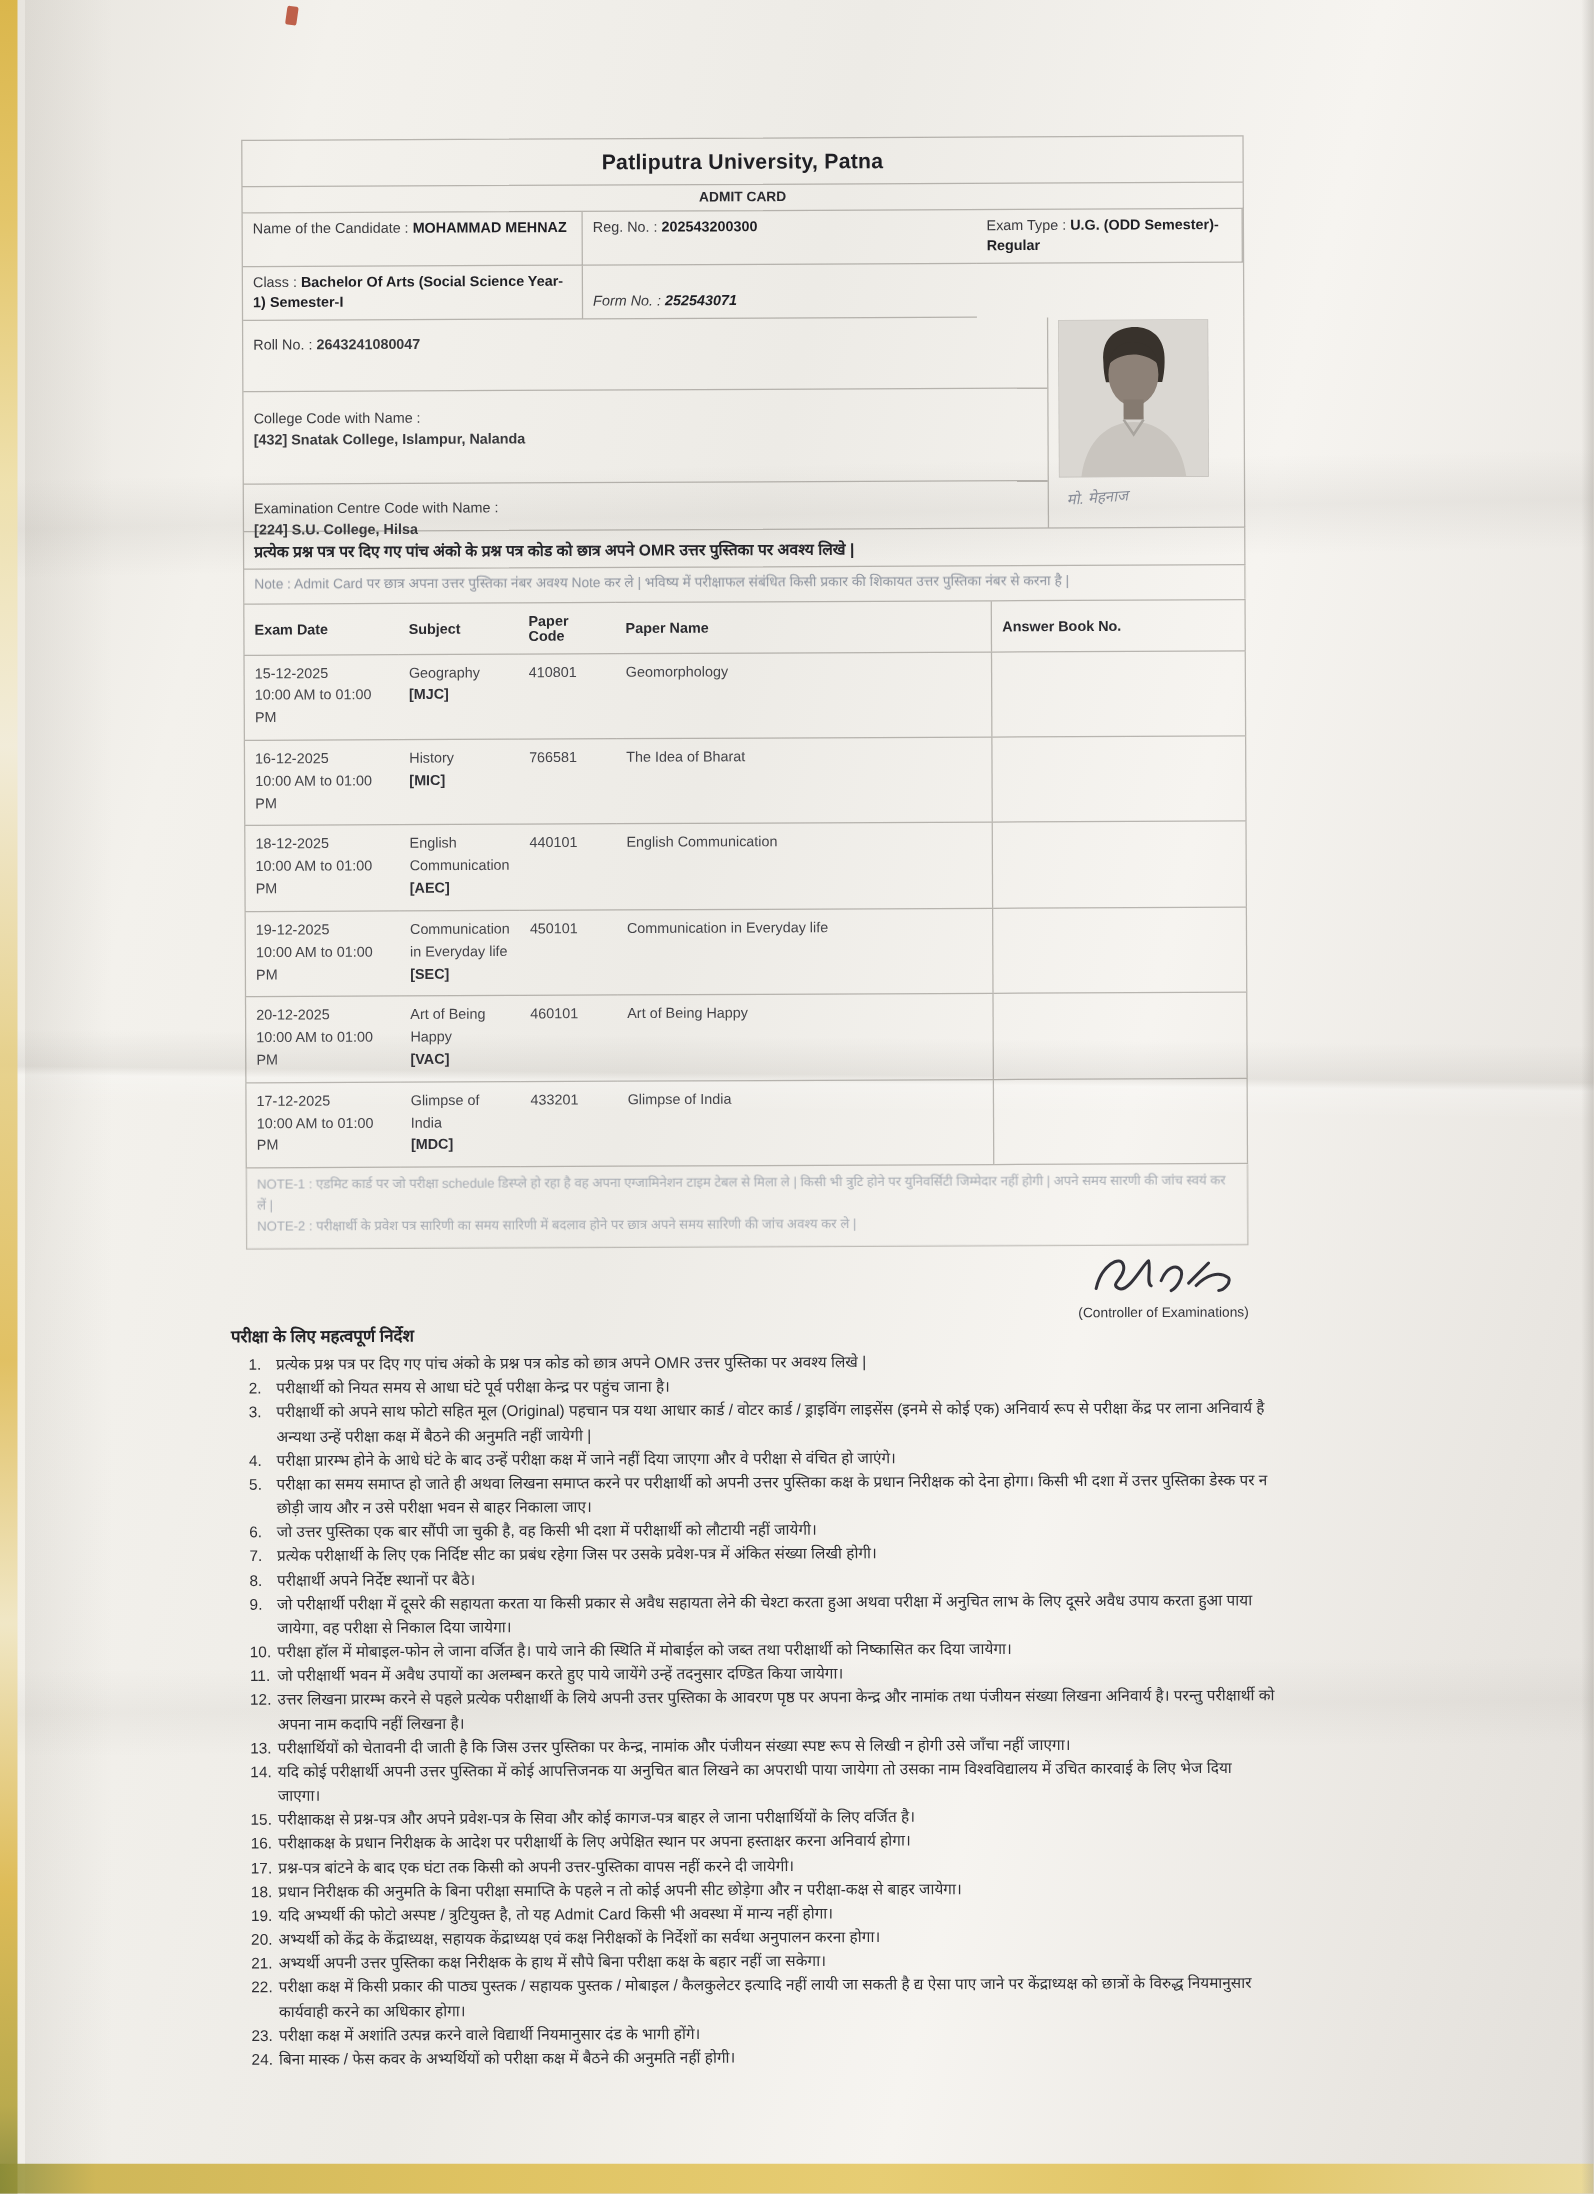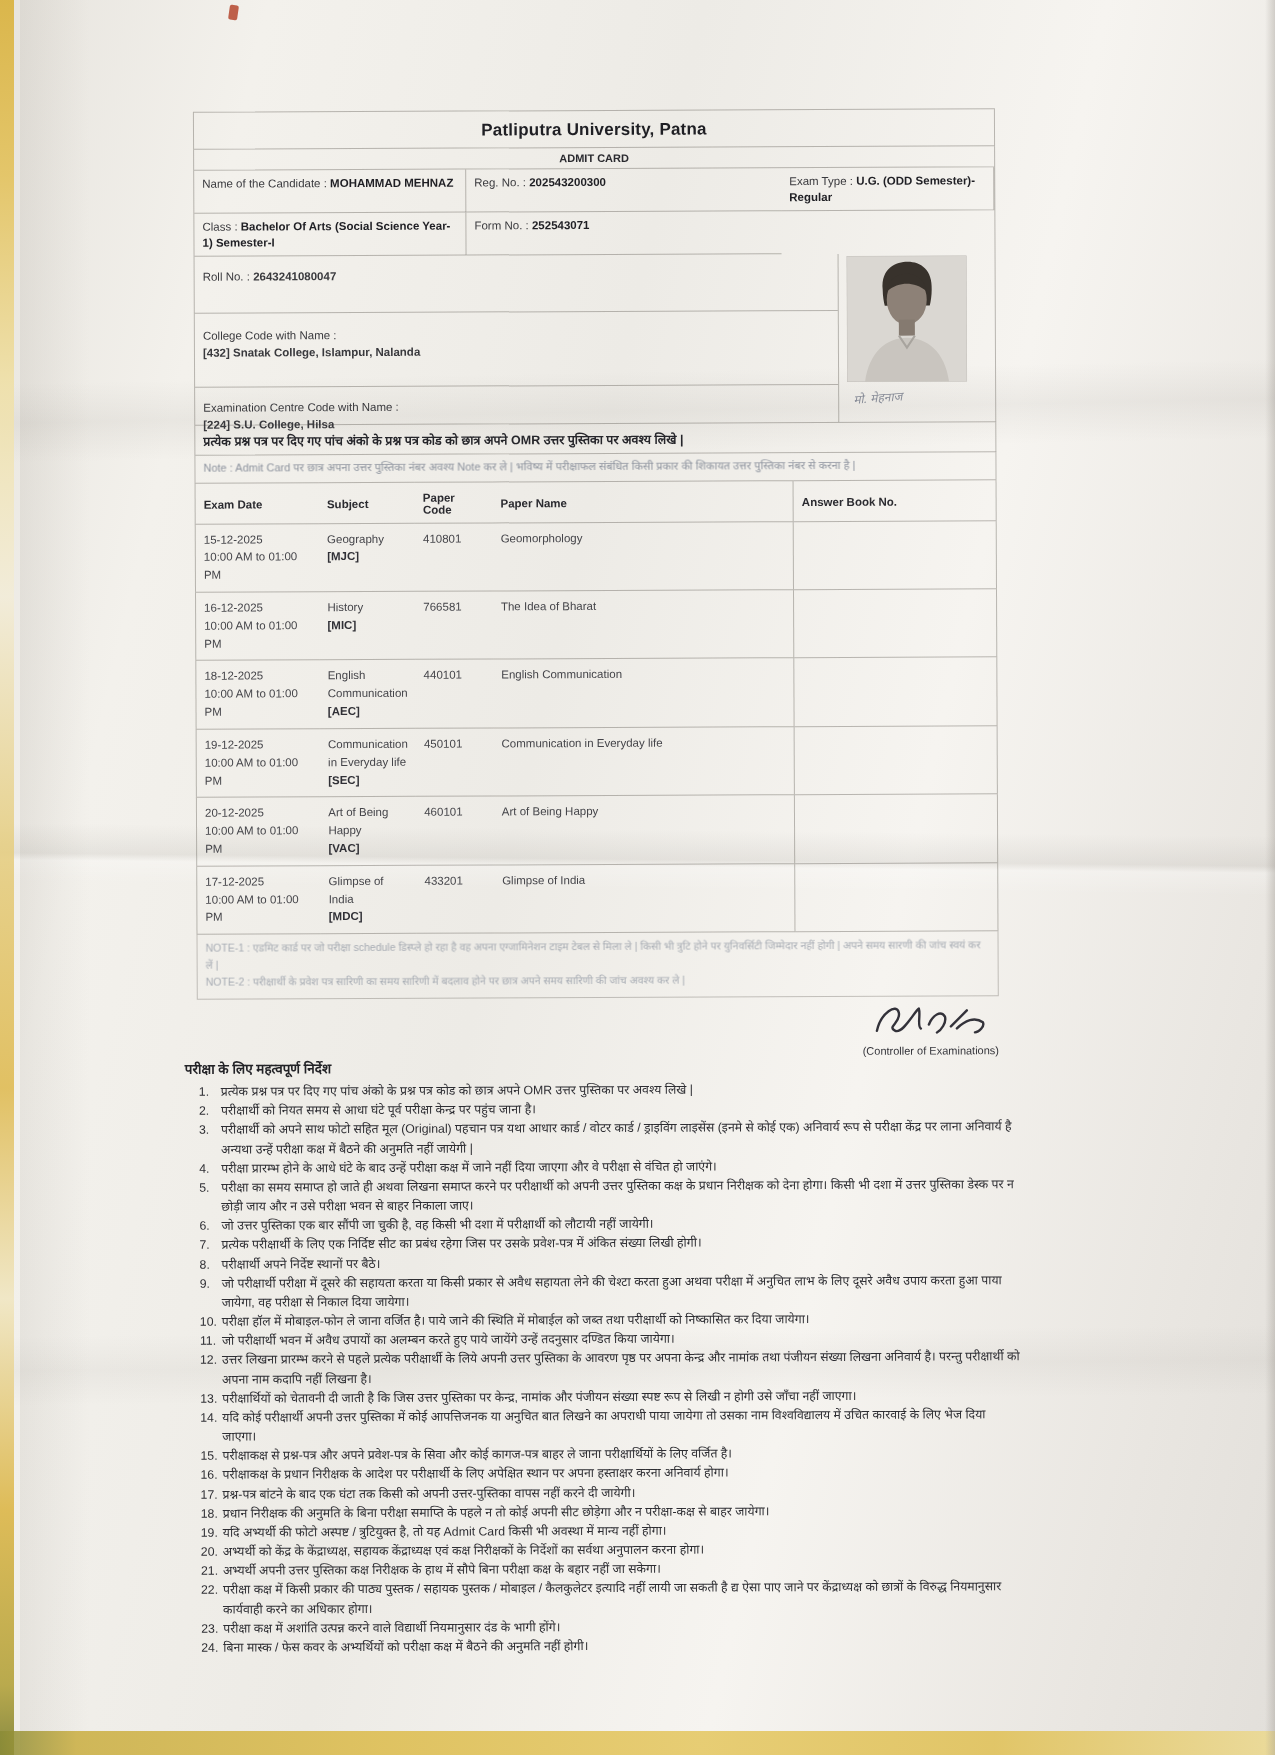--- a/index.html
+++ b/index.html
@@ -107,21 +107,21 @@
       <div class="cell rb" style="display:flex;align-items:center;">
         <span>
           <span>Exam Type :</span>
           <b>U.G. (ODD Semester)-Regular</b>
         </span>
       </div>
       <div class="cell rb">
         <span>Class :</span>
         <b>Bachelor Of Arts (Social Science Year-1) Semester-I</b>
       </div>
-      <div class="cell" style="display:flex;align-items:flex-start;">
+      <div class="cell" style="display:flex;align-items:flex-end;font-style:italic;">
         <span>
           <span>Form No. :</span>
           <b>252543071</b>
         </span>
       </div>
     </div>
 
     <div class="detail">
       <div class="d-left">
         <div class="d-roll">

